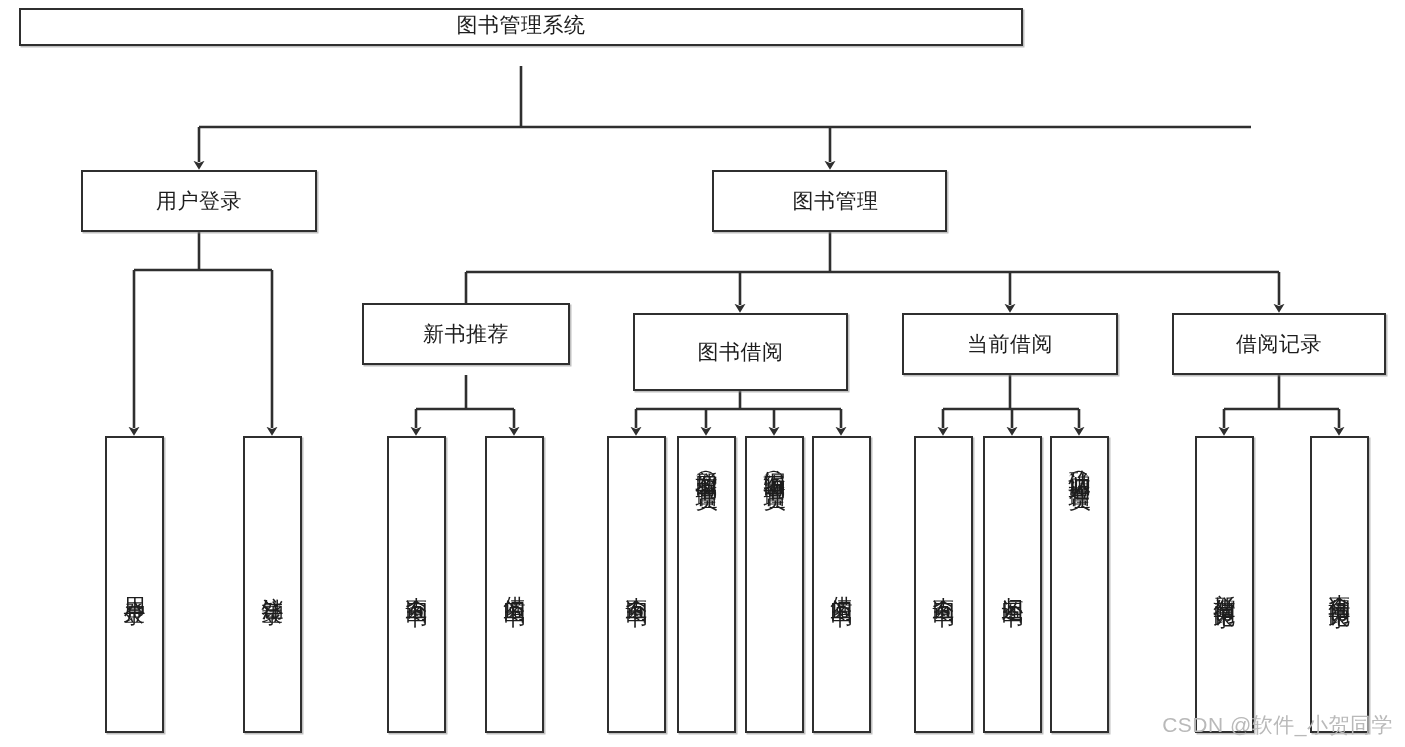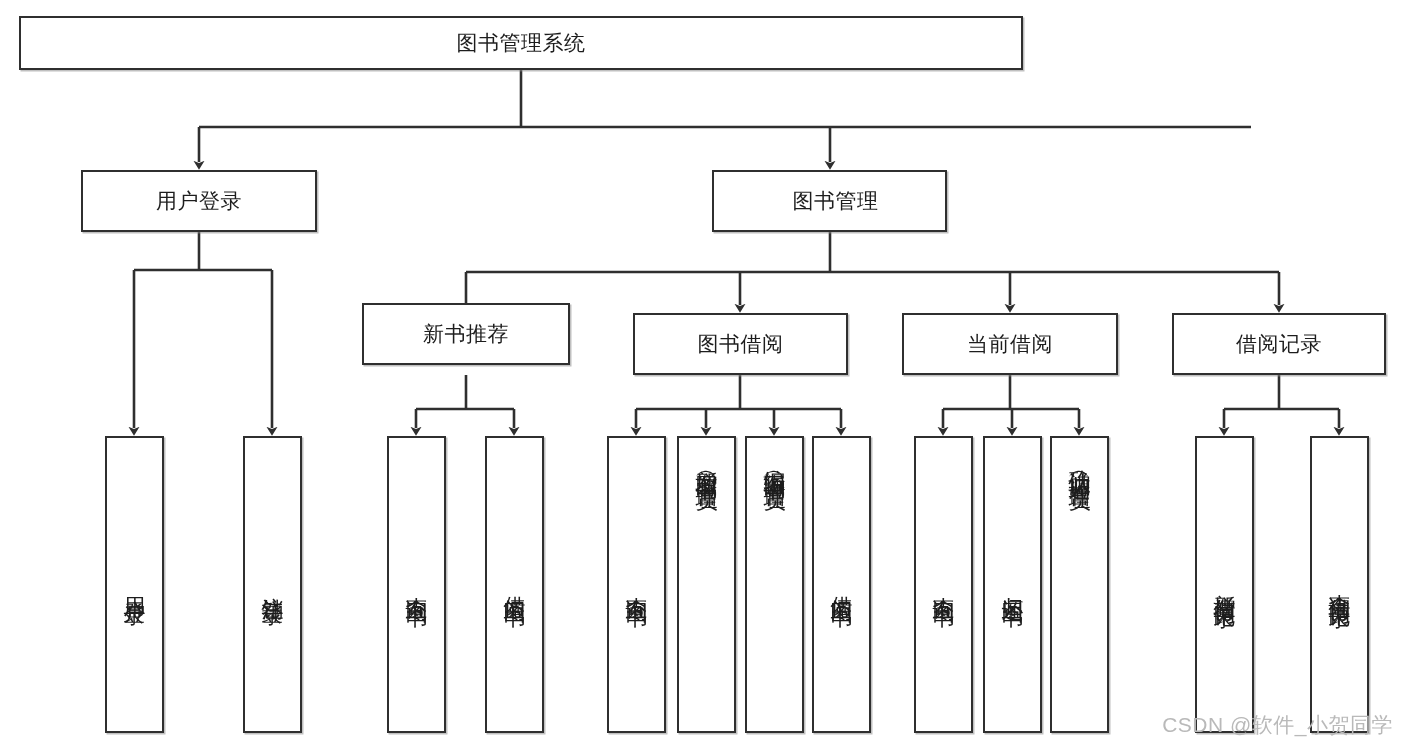--- a/index.html
+++ b/index.html
@@ -120,35 +120,35 @@
       <path d="M1012,409 L1012,428" marker-end="url(#arrow)"></path>
       <path d="M1079,409 L1079,428" marker-end="url(#arrow)"></path>
 
       <path d="M1279,375 L1279,409"></path>
       <path d="M1224,409 L1339,409"></path>
       <path d="M1224,409 L1224,428" marker-end="url(#arrow)"></path>
       <path d="M1339,409 L1339,428" marker-end="url(#arrow)"></path>
     </g>
   </svg>
 
-  <div class="node" id="n-root" style="left: 19px; top: 16px; width: 1004px; height: 54px;">
+  <div class="node" id="n-root" style="left: 19px; top: 8px; width: 1004px; height: 38px; font-family: Liberation Mono, monospace;">
     <span class="label">图书管理系统</span>
   </div>
 
   <div class="node" id="n-l2-0" style="left: 81px; top: 170px; width: 236px; height: 62px;">
     <span class="label">用户登录</span>
   </div>
   <div class="node" id="n-l2-1" style="left: 712px; top: 170px; width: 235px; height: 62px; padding-left: 12px;">
     <span class="label">图书管理</span>
   </div>
 
   <div class="node" id="n-l3-0" style="left: 362px; top: 303px; width: 208px; height: 62px;">
     <span class="label">新书推荐</span>
   </div>
-  <div class="node" id="n-l3-1" style="left: 633px; top: 313px; width: 215px; height: 62px;">
+  <div class="node" id="n-l3-1" style="left: 633px; top: 313px; width: 215px; height: 78px;">
     <span class="label">图书借阅</span>
   </div>
   <div class="node" id="n-l3-3" style="left: 1172px; top: 313px; width: 214px; height: 62px;">
     <span class="label">借阅记录</span>
   </div>
   <div class="node" id="n-l3-2" style="left: 902px; top: 313px; width: 216px; height: 62px;">
     <span class="label">当前借阅</span>
   </div>
 
   <div class="node vertical centered" id="n-lf-0" style="left: 105px; top: 436px; width: 59px; height: 297px;">

